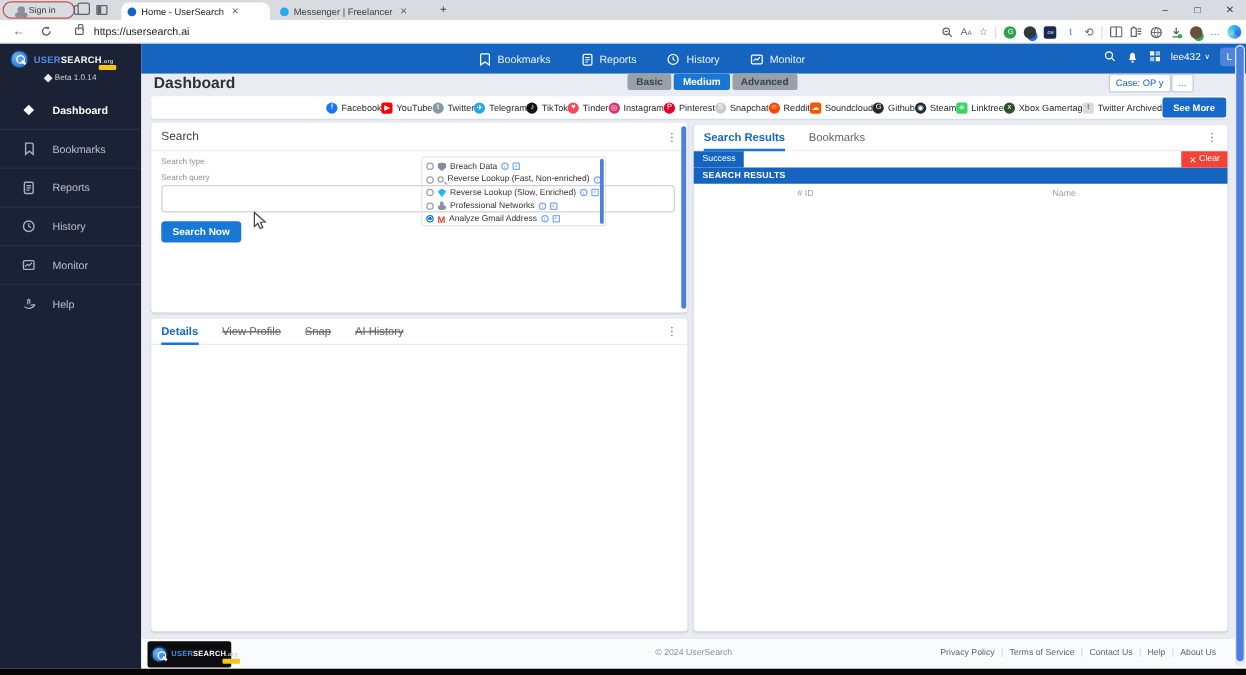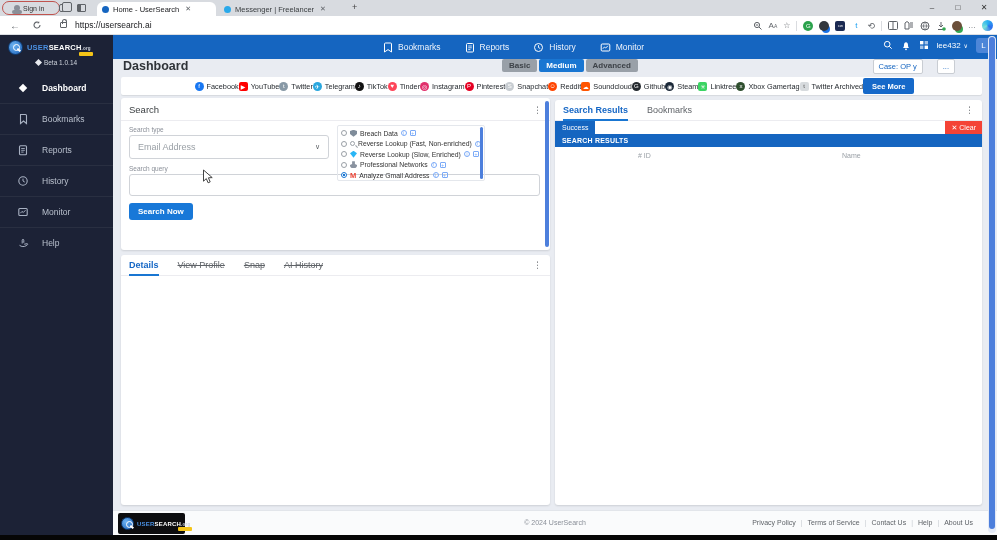--- a/index.html
+++ b/index.html
@@ -66,24 +66,24 @@
   .tn-user { font-size:8px; display:flex; align-items:center; gap:3px; }
   .avatar { width:15px; height:15px; border-radius:3px; background:#4d86d8; color:#fff; font-size:8px; display:flex; align-items:center; justify-content:center; }
 
   
   #content { position:absolute; left:113px; top:59px; width:884px; height:451px; background:#e9ecf2; }
   .page-header { position:relative; height:18px; }
   .page-title { position:absolute; left:10px; top:0; font-size:12.5px; font-weight:bold; color:#2f3338; }
   .modes { position:absolute; left:387px; top:0; display:flex;justify-content:flex-end; }
   .mode-btn { font-size:8px; padding:2px 7px; background:#99a0a8; color:#3d4248; margin-left:2px; border-radius:2px; border:none; font-weight:bold; }
   .mode-btn.active { background:#1976d2; color:#fff; }
-  .case-group { position:absolute; right:42px; top:0; display:flex; gap:14px; }
+  .case-group { position:absolute; right:42px; top:0; display:flex; gap:0; }
   .case-btn { font-size:7.5px; color:#1565c0; background:#fff; border:1px solid #c9cdd3; border-radius:2px; padding:2px 5px; }
 
-  #networks { position:absolute; left:8px; top:18px; width:861px; height:18px; background:#fff; border-radius:2px; display:flex; align-items:center; justify-content:center; padding:0 1px 0 7px; box-shadow:0 1px 1px rgba(0,0,0,.08); }
+  #networks { position:absolute; left:8px; top:18px; width:861px; height:18px; background:#fff; border-radius:2px; display:flex; align-items:center; justify-content:flex-end; padding:0 1px 0 7px; box-shadow:0 1px 1px rgba(0,0,0,.08); }
   .net-item { display:flex; align-items:center; gap:3px; font-size:7.3px; color:#24292e; white-space:nowrap; }
   .net-ic { width:9px; height:9px; border-radius:50%; font-size:6px; display:flex; align-items:center; justify-content:center; flex:0 0 auto; }
   .net-ic.sq { border-radius:2px; }
   .see-more { height:16px; background:#1669c9; color:#fff; font-size:7.5px; border:none; border-radius:2px; padding:0 9px; font-weight:bold; }
 
   .card { position:absolute; background:#fff; border-radius:3px; box-shadow:0 1px 2px rgba(0,0,0,.12); }
   #search-card { left:8px; top:39px; width:429px; height:152px; }
   .card-head { display:flex; align-items:center; justify-content:space-between; padding:6px 8px 5px 8px; border-bottom:1px solid #ececf0; }
   .card-title { font-size:9.5px; color:#3c4043; }
   .kebab { font-size:9px; color:#5f6368; }
@@ -419,24 +419,20 @@
       <button class="see-more">See More</button>
     </div>
 
     <div class="card" id="search-card">
       <div class="card-head">
         <span class="card-title">Search</span>
         <span class="kebab">⋮</span>
       </div>
       <div class="search-body">
         <div class="flabel">Search type</div>
-        <div class="select">
-          <span class="val">Email Address</span>
-          <span class="chev">∨</span>
-        </div>
 
         <div class="opts">
           <div class="opt-row">
             <span class="radio"></span>
             <span class="opt-ic ic-shield"></span>
             <span>Breach Data</span>
             <span class="opt-info">i</span>
             <span class="opt-add">+</span>
           </div>
           <div class="opt-row">

